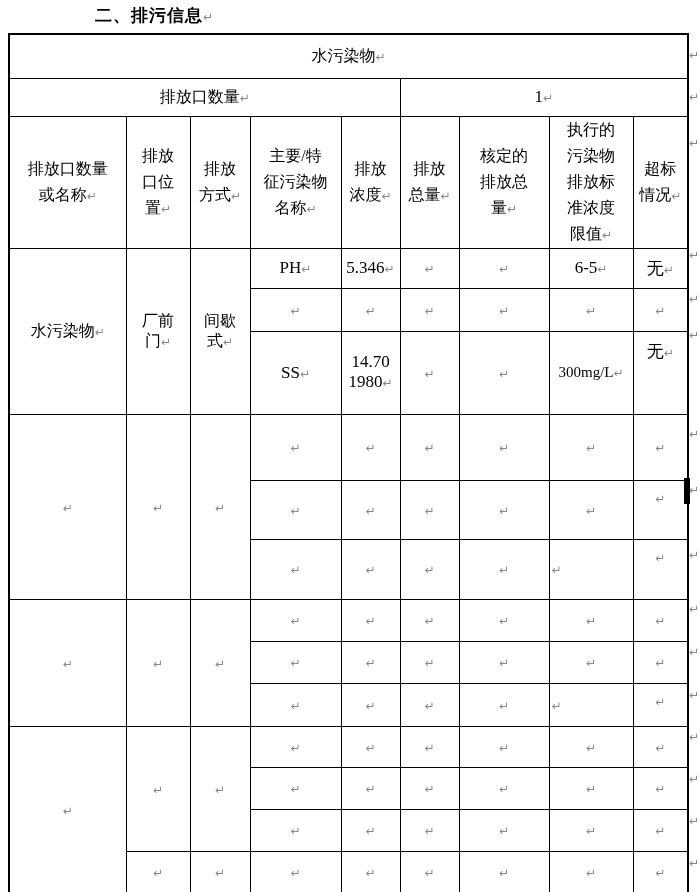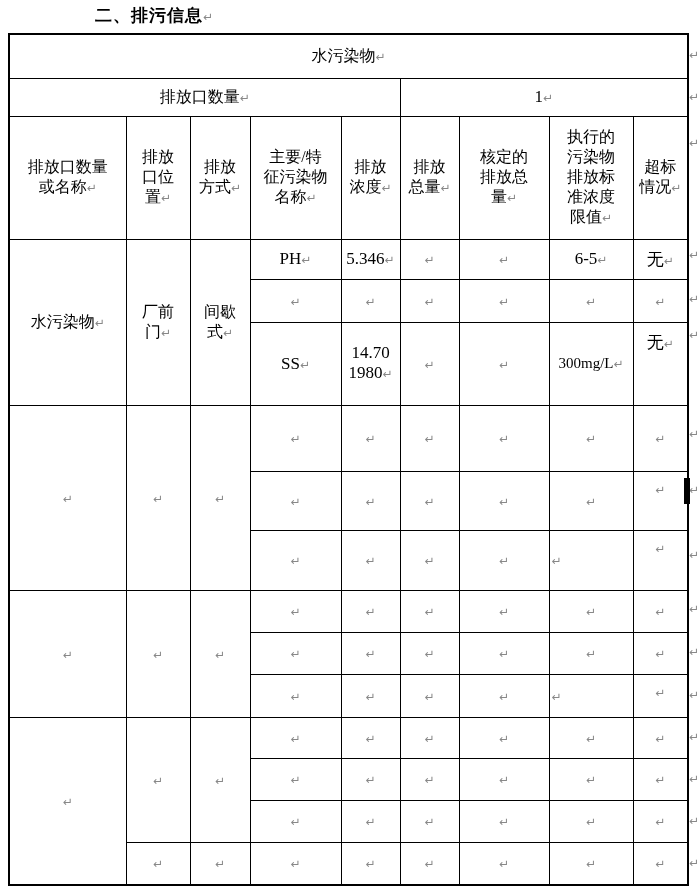--- a/index.html
+++ b/index.html
@@ -1,21 +1,21 @@
 <!DOCTYPE html>
 <html><head>
 <meta charset="utf-8">
 <style>
   html,body{margin:0;padding:0;background:#ffffff;}
   .page{position:relative;width:699px;height:892px;background:#fff;overflow:hidden;color:#000;}
   .title{position:absolute;left:95px;top:4px;font-family:"Liberation Sans",sans-serif;font-weight:bold;font-size:17px;letter-spacing:1px;}
   table.main{position:absolute;left:8px;top:33px;width:679px;border-collapse:collapse;table-layout:fixed;border:2px solid #000;font-family:"Liberation Serif",serif;}
   td{border:1px solid #000;text-align:center;vertical-align:middle;padding:0 2px;font-size:16px;overflow:hidden;}
   .t{white-space:pre-line;}
-  .hd{line-height:20px;text-align:center;}
+  .hd{line-height:26px;text-align:center;}
   .lh36{line-height:20px;}
   .lat{font-size:17px;}
   .small{font-size:15px;}
   .pm{color:#888;font-family:"DejaVu Sans",sans-serif;font-size:12px;font-weight:normal;}
   .topv{vertical-align:top;padding-top:8px;}
   .outmark{position:absolute;left:689px;color:#888;font-family:"DejaVu Sans",sans-serif;font-size:12px;}
   .bar{position:absolute;left:684px;top:478px;width:6px;height:26px;background:#000;}
 </style>
 </head>
 <body>

